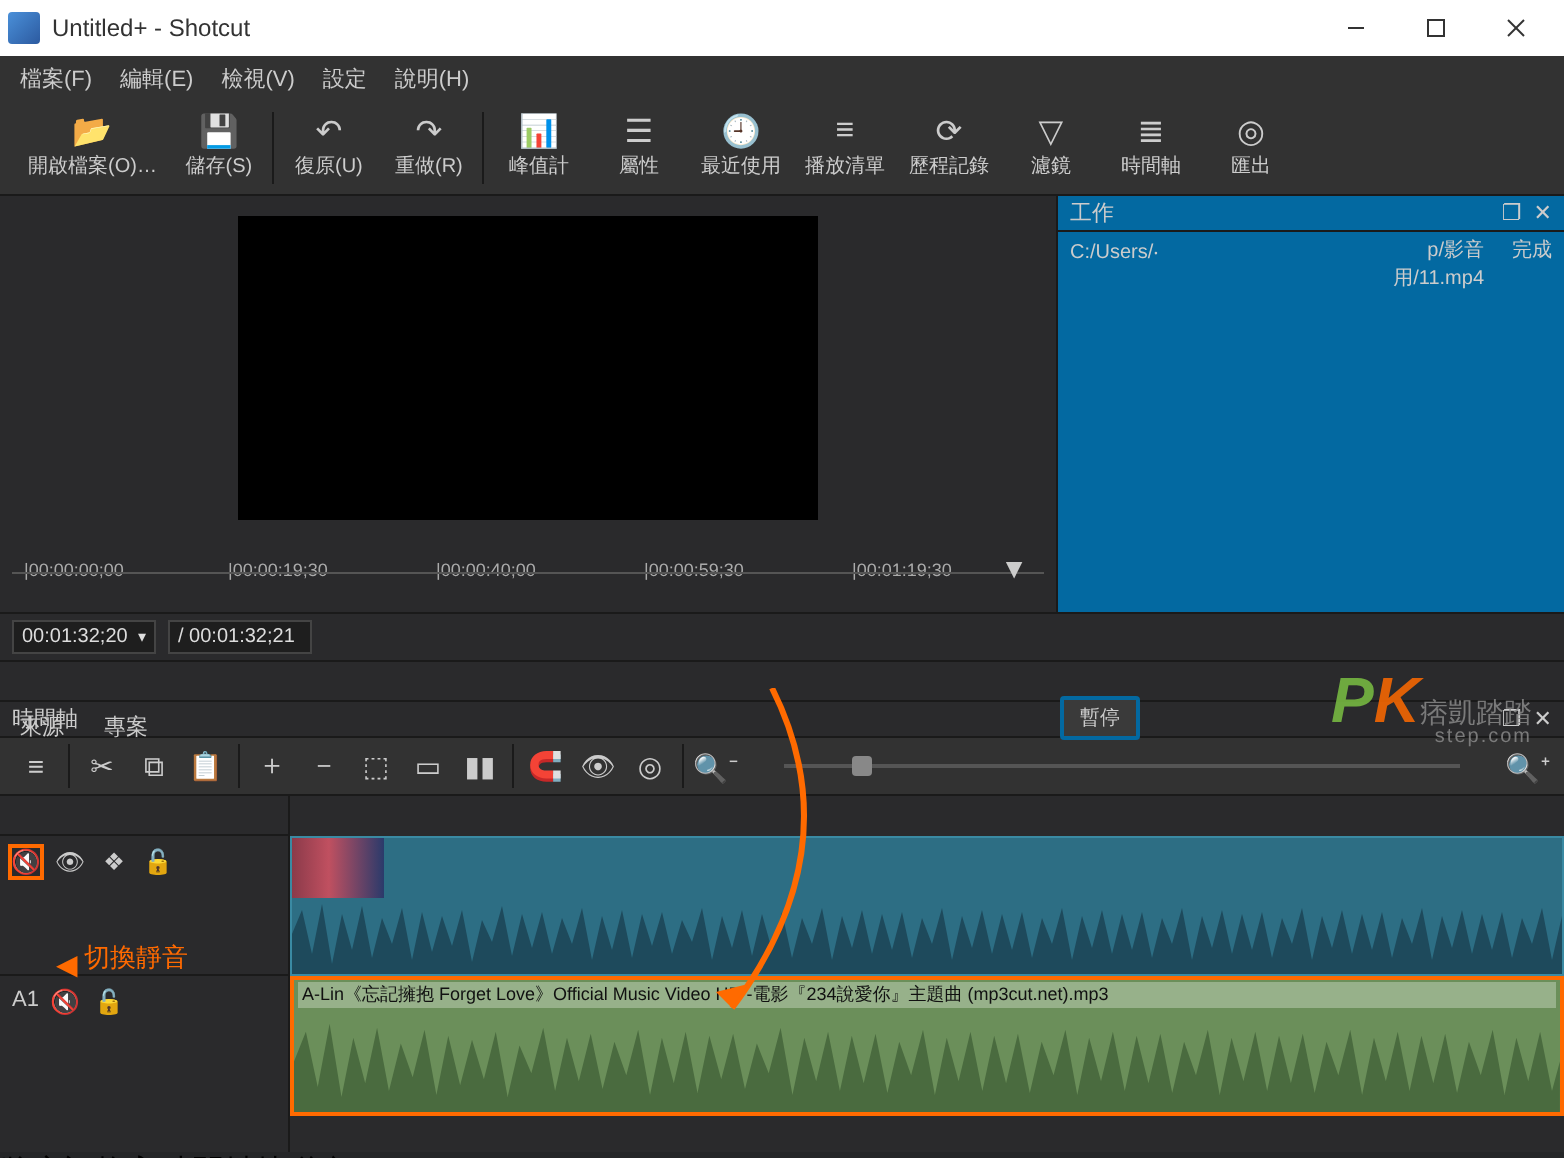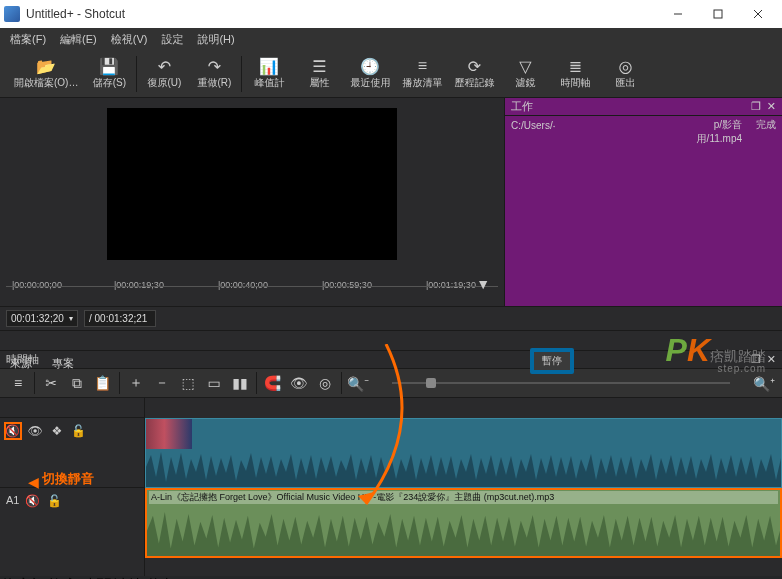--- a/index.html
+++ b/index.html
@@ -17,21 +17,21 @@
 .tbtn { display:flex; flex-direction:column; align-items:center; justify-content:center; color:#ccc; font-size:10px; padding:2px 6px; min-width:50px; gap:1px; }
 .tbtn .glyph { font-size:16px; height:18px; display:flex; align-items:center; justify-content:center; }
 .tsep { width:1px; height:36px; background:#1a1a1a; margin:0 2px; }
 .midrow { display:flex; height:208px; }
 .preview { flex:1; background:#2a2a2c; display:flex; flex-direction:column; align-items:center; padding:6px; }
 .preview .canvas { width:290px; height:164px; background:#000; margin-top:4px; }
 .preview .ruler { width:100%; height:26px; position:relative; margin-top:16px; }
 .preview .ruler .tick { position:absolute; color:#aaa; font-size:9px; bottom:10px; }
 .preview .ruler .line { position:absolute; bottom:0; left:0; right:0; height:14px; border-top:1px solid #555; }
 .preview .ruler .marker { position:absolute; right:8px; top:0; color:#ccc; font-size:14px; }
-.jobs { width:278px; background:#701a75; border-left:1px solid #1a1a1a; }
+.jobs { width:254px; background:#0369a1; border-left:1px solid #1a1a1a; }
 .jobs .hdr { height:18px; display:flex; align-items:center; padding:0 6px; color:#ccc; font-size:11px; border-bottom:1px solid #1a1a1a; }
 .jobs .hdr .spacer { flex:1; }
 .jobs .hdr .icons { display:flex; gap:6px; font-size:11px; }
 .jobs .row { display:flex; color:#ccc; font-size:10px; padding:2px 6px; gap:6px; }
 .jobs .row .c1 { flex:1; overflow:hidden; white-space:nowrap; }
 .jobs .row .c2 { width:72px; text-align:right; }
 .jobs .row .c3 { width:28px; text-align:right; }
 .transport { height:24px; background:#2a2a2c; display:flex; align-items:center; padding:0 6px; gap:6px; border-top:1px solid #1a1a1a; }
 .tcbox { background:#1e1e1e; color:#ddd; font-size:10px; padding:2px 4px; border:1px solid #444; min-width:72px; display:flex; align-items:center; }
 .tcbox .arrow { margin-left:auto; font-size:8px; }
@@ -46,42 +46,42 @@
 .zoomslider { flex:1; display:flex; align-items:center; padding:0 20px; gap:8px; }
 .zoomslider .track { flex:1; height:2px; background:#555; position:relative; }
 .zoomslider .track .thumb { position:absolute; left:10%; top:-4px; width:10px; height:10px; background:#888; border-radius:2px; }
 .timeline { display:flex; height:178px; background:#2a2a2c; }
 .trackheads { width:145px; background:#2a2a2c; border-right:1px solid #1a1a1a; }
 .trackheads .rulerpad { height:20px; border-bottom:1px solid #1a1a1a; }
 .trackheads .vtrack { height:70px; border-bottom:1px solid #1a1a1a; display:flex; align-items:flex-start; padding:4px; gap:4px; flex-wrap:wrap; }
 .trackheads .atrack { height:70px; display:flex; flex-direction:row; padding:4px; gap:2px; }
 .thicon { width:18px; height:18px; display:flex; align-items:center; justify-content:center; color:#ccc; font-size:12px; }
 .mutebox { border:2px solid #ff6a00; }
-.mutelabel { position:absolute; left:42px; top:470px; color:#ff6a00; font-size:13px; font-weight:bold; pointer-events:none; }
+.mutelabel { position:absolute; left:42px; top:470px; color:#ff6a00; font-size:13px; font-weight:normal; pointer-events:none; }
 .mutearrow { position:absolute; left:28px; top:474px; color:#ff6a00; font-size:14px; pointer-events:none; }
 .tracks { flex:1; position:relative; overflow:hidden; }
 .tlruler { height:20px; border-bottom:1px solid #1a1a1a; position:relative; }
 .tlruler .tk { position:absolute; color:#999; font-size:8px; top:3px; }
 .tlruler .tk::before { content:""; position:absolute; left:-2px; top:12px; width:1px; height:4px; background:#666; }
 .clipV { position:absolute; top:20px; left:0; right:0; height:70px; background:#2d6e84; border:1px solid #3a8aa3; overflow:hidden; }
 .clipV .thumb { position:absolute; left:0; top:0; width:46px; height:30px; background:linear-gradient(90deg,#8b3a4a 0%,#c05060 40%,#2a3a6b 100%); }
 .clipV .wave { position:absolute; left:0; right:0; bottom:0; height:40px; }
 .clipA { position:absolute; top:90px; left:0; right:0; height:70px; background:#6b8f5a; border:2px solid #ff6a00; overflow:hidden; }
 .clipA .lab { position:absolute; left:2px; top:1px; right:2px; color:#111; font-size:9px; background:rgba(180,200,170,0.6); padding:0 2px; white-space:nowrap; overflow:hidden; }
 .clipA .wave { position:absolute; left:0; right:0; top:14px; bottom:0; }
 .wavepath { fill:#1e4a5c; }
 .wavepathA { fill:#4a6b3f; }
 .watermark { position:absolute; right:16px; top:332px; pointer-events:none; opacity:0.85; }
 .watermark .pk { font-size:32px; font-weight:bold; font-style:italic; }
 .watermark .p { color:#7bc043; }
 .watermark .k { color:#ff6a00; }
 .watermark .sub { font-size:14px; color:#888; }
 .watermark .step { font-size:10px; color:#888; letter-spacing:1px; display:block; text-align:right; margin-top:-6px; }
 .curvearrow { position:absolute; left:356px; top:344px; pointer-events:none; }
-.pausebtn { position:absolute; left:530px; top:348px; background:#3a3a3a; color:#ccc; font-size:10px; padding:2px 8px; border:4px solid #0369a1; border-radius:2px; }
+.pausebtn { position:absolute; left:530px; top:348px; background:#3a3a3a; color:#ccc; font-size:10px; padding:2px 8px; border:2px solid #0369a1; border-radius:2px; }
 </style>
 </head>
 <body>
 
 <div class="window">
 
   <div class="titlebar">
     <div class="ico"></div>
     <div class="title">Untitled+ - Shotcut</div>
     <div class="winbtns">

